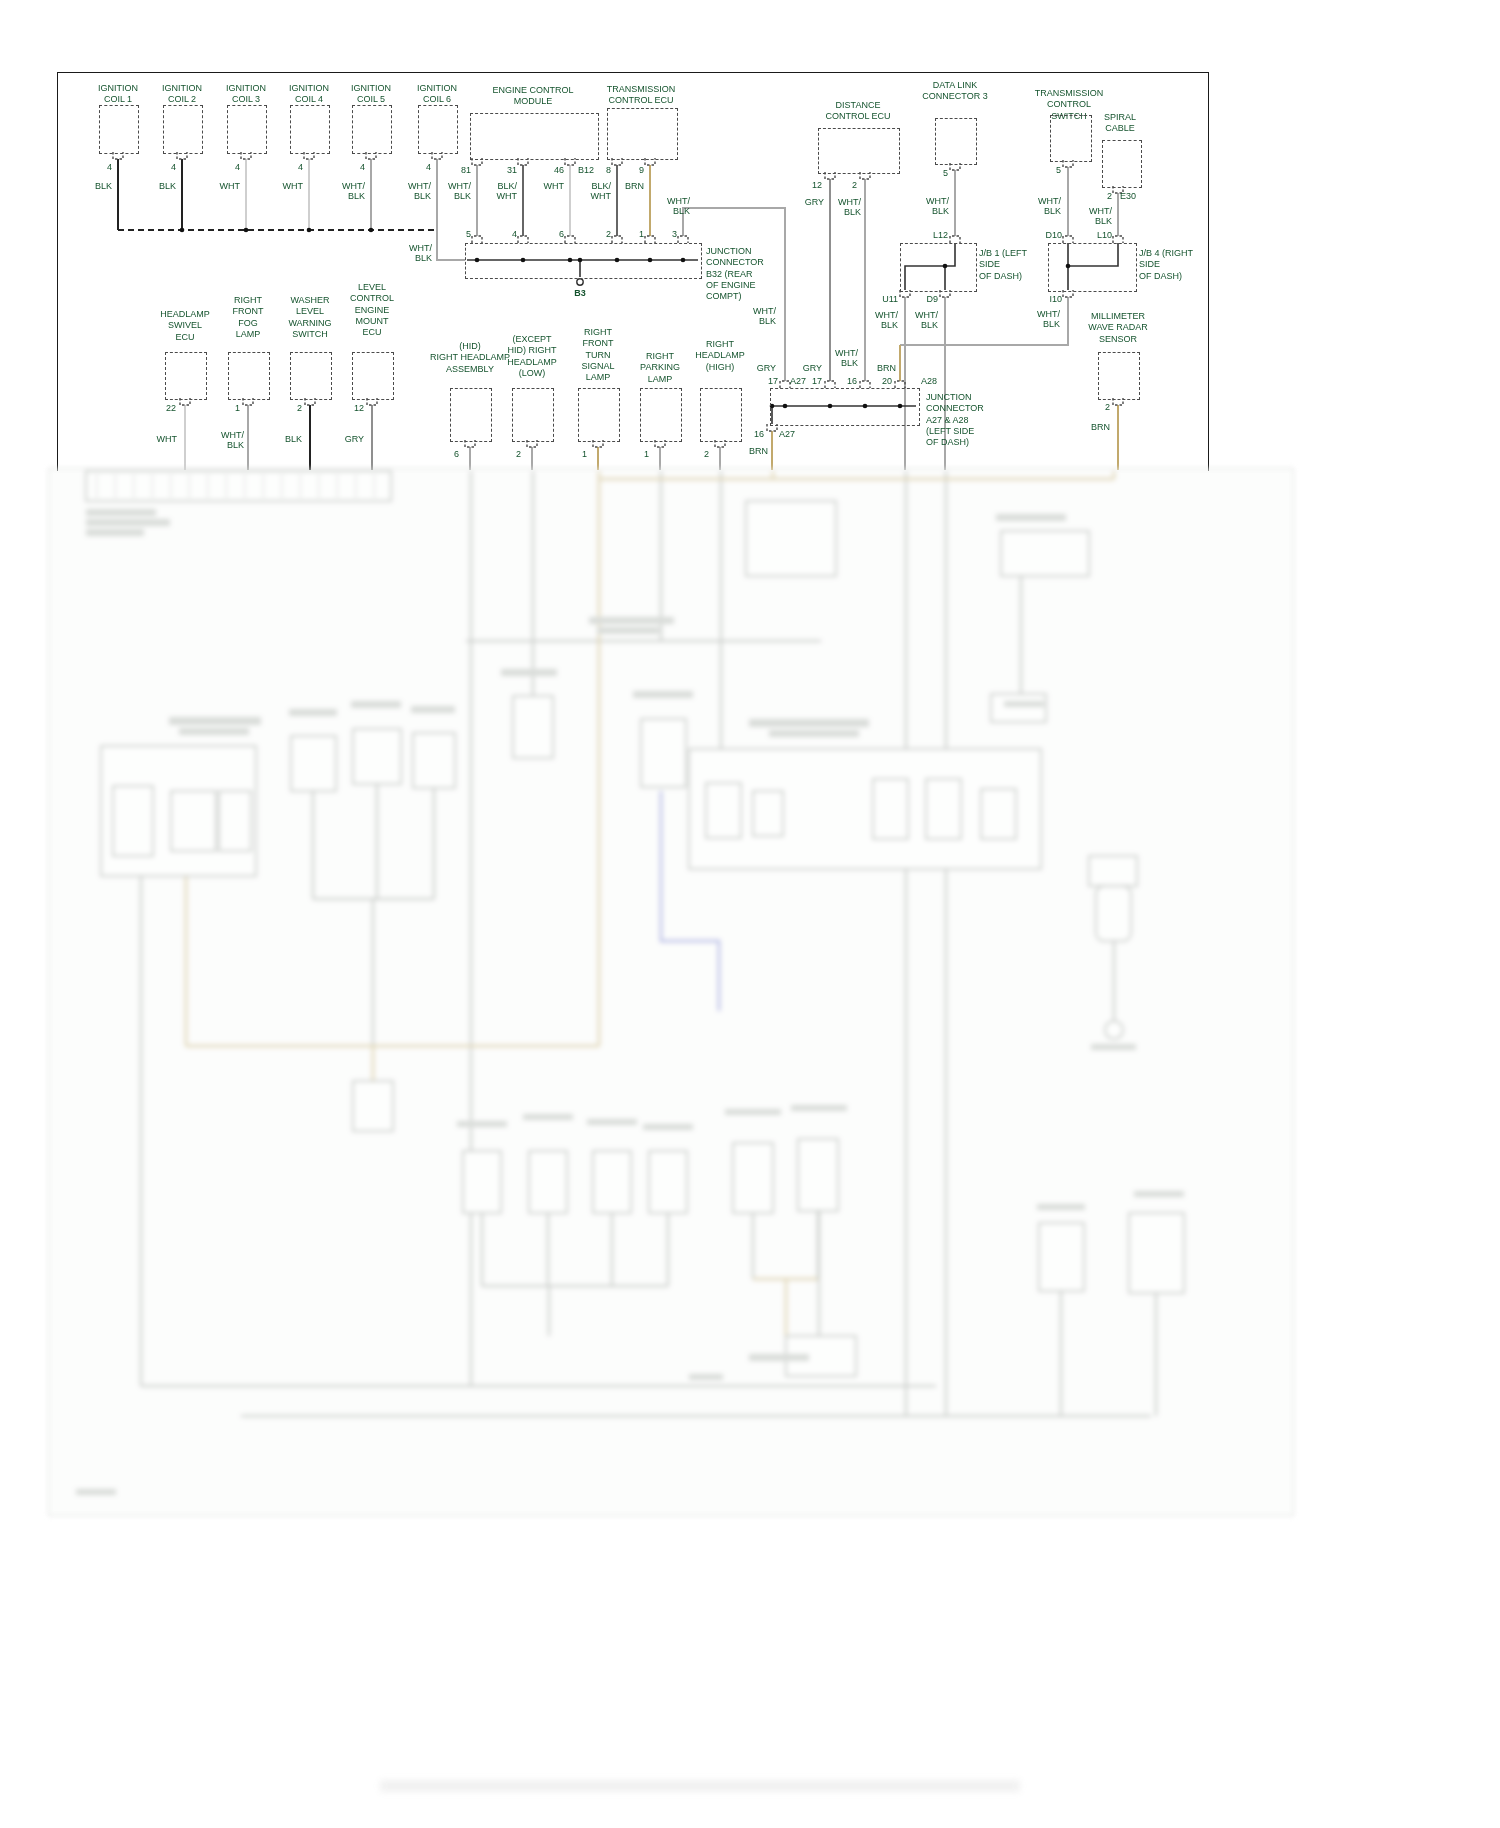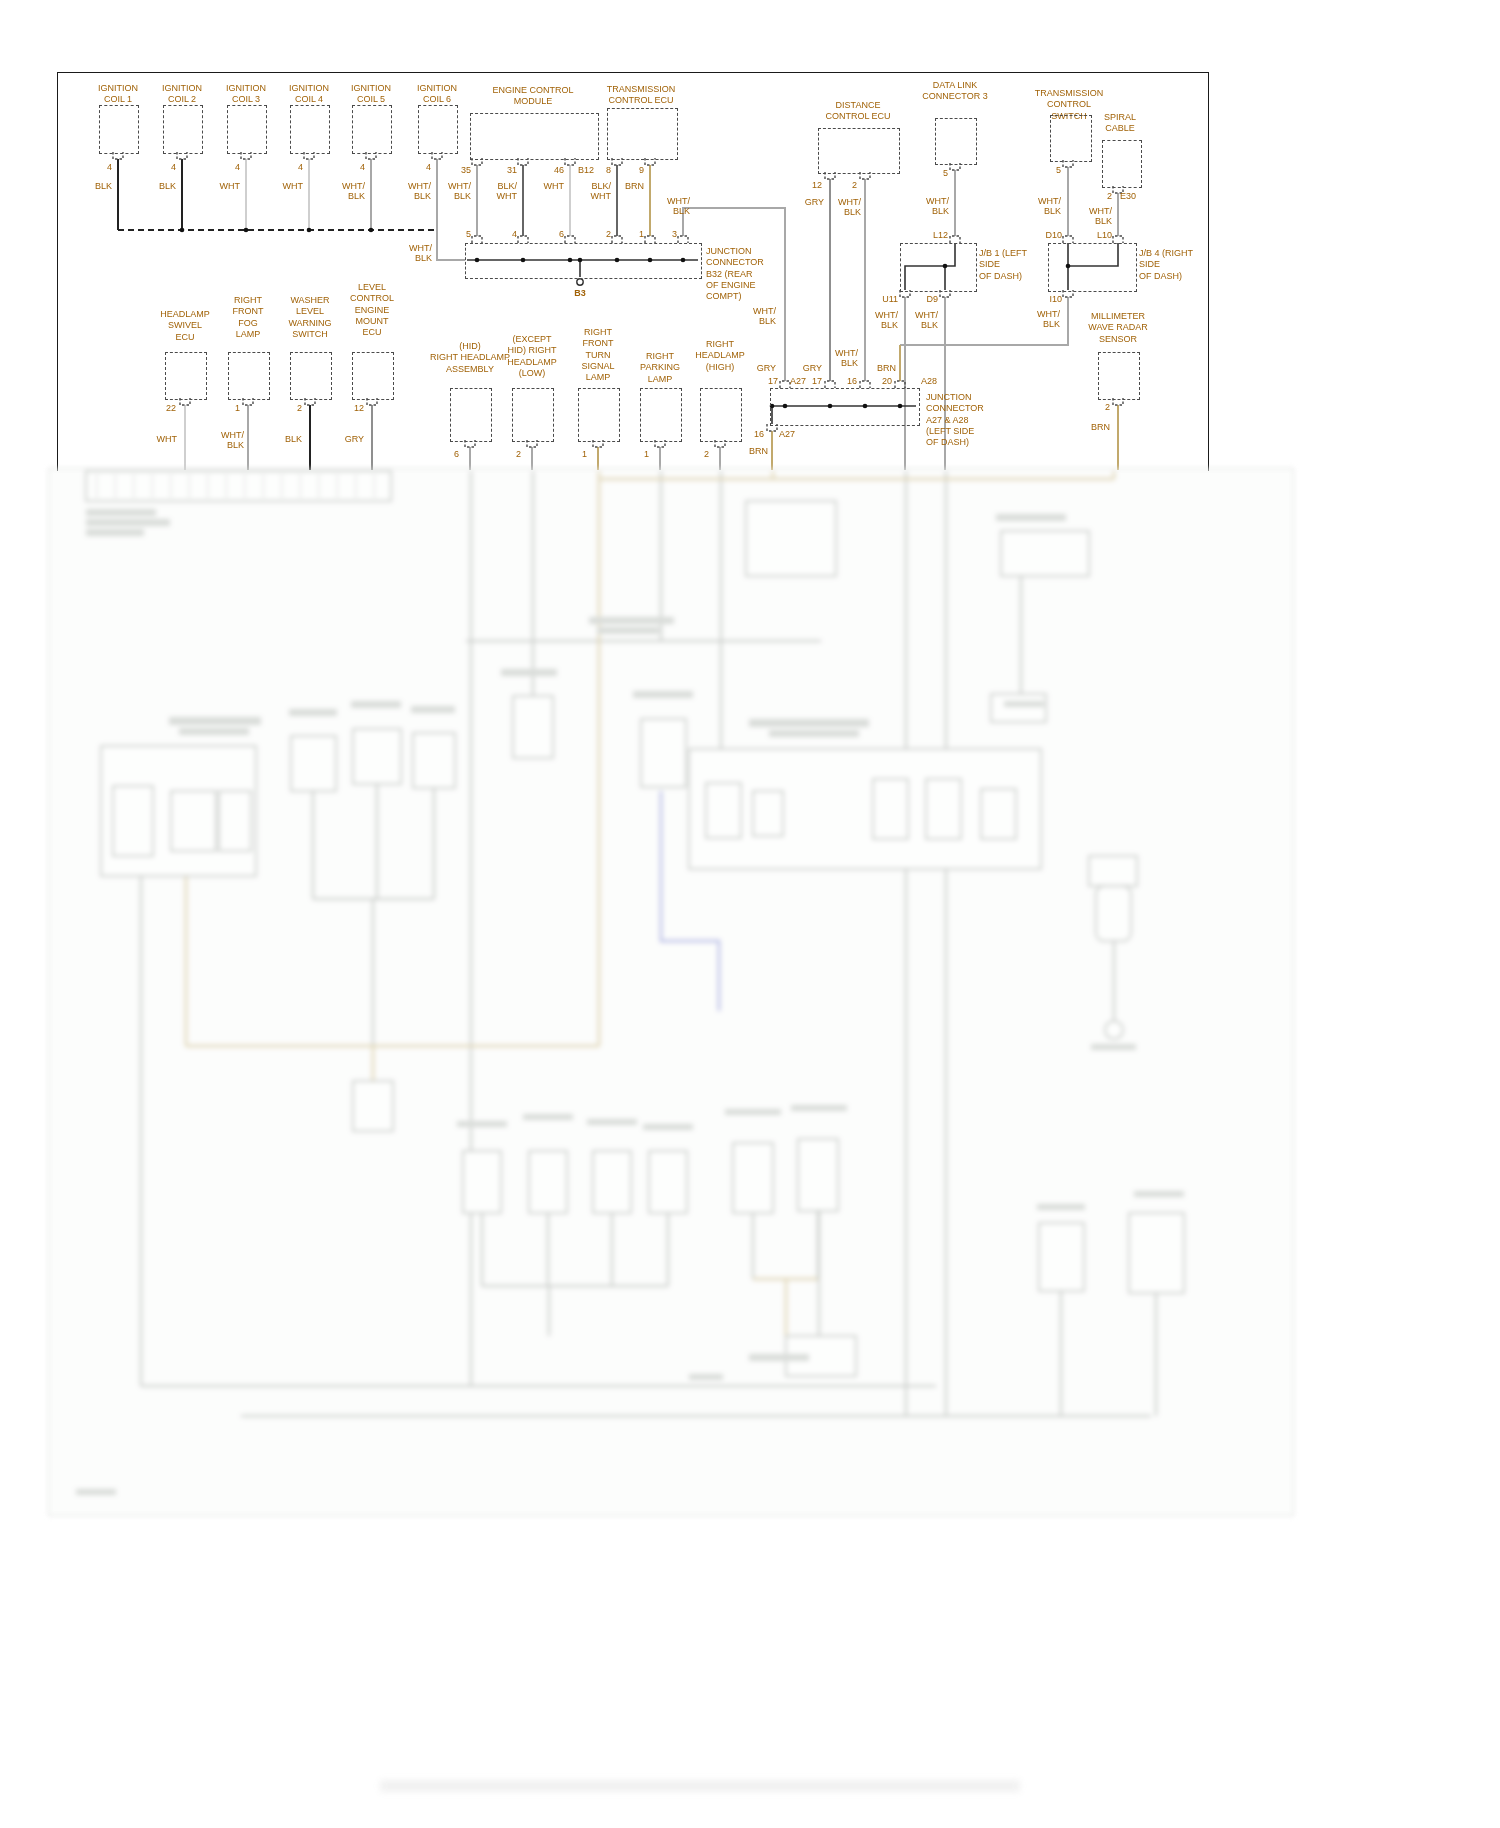--- a/index.html
+++ b/index.html
@@ -1,17 +1,17 @@
 <!DOCTYPE html>
 <html><head>
 <meta charset="utf-8">
 <style>
   html,body{margin:0;padding:0;background:#fff;}
   #page{position:relative;width:1500px;height:1828px;background:#fff;
-        font-family:"Liberation Sans",sans-serif;color:#a16207;overflow:hidden;}
+        font-family:"Liberation Sans",sans-serif;color:#14532d;overflow:hidden;}
   .lab{position:absolute;font-size:9px;line-height:1.25;white-space:pre-line;text-align:center;}
   .lab.left{text-align:left;}
   .wl{position:absolute;font-size:9px;line-height:1.15;white-space:pre-line;text-align:right;}
   .pin{position:absolute;font-size:9px;line-height:1;text-align:right;}
   .pinl{text-align:left;}
   .dbox{position:absolute;border:1.6px dashed #4a4a4a;}
   .frame{position:absolute;left:57px;top:72px;width:1150px;height:398px;
          border:1.6px solid #1a1a1a;border-bottom:none;}
   .b3{font-weight:bold;}
   svg.wires{position:absolute;left:0;top:0;}
@@ -119,21 +119,21 @@
   <div class="wl" style="left:210px;top:181px;width:30px">WHT</div>
   <div class="wl" style="left:273px;top:181px;width:30px">WHT</div>
   <div class="wl" style="left:335px;top:181px;width:30px">WHT/
 BLK</div>
   <div class="wl" style="left:401px;top:181px;width:30px">WHT/
 BLK</div>
 
   <div class="lab" style="left:463px;top:85px;width:140px">ENGINE CONTROL
 MODULE</div>
   <div class="dbox" style="left:470px;top:113px;width:127px;height:45px"></div>
-  <div class="pin" style="left:455px;top:166px;width:16px">35</div>
+  <div class="pin" style="left:455px;top:166px;width:16px">81</div>
   <div class="pin" style="left:501px;top:166px;width:16px">31</div>
   <div class="pin" style="left:548px;top:166px;width:16px">46</div>
   <div class="pin pinl" style="left:578px;top:166px;width:22px">B12</div>
   <div class="wl" style="left:441px;top:181px;width:30px">WHT/
 BLK</div>
   <div class="wl" style="left:487px;top:181px;width:30px">BLK/
 WHT</div>
   <div class="wl" style="left:534px;top:181px;width:30px">WHT</div>
 
   <div class="lab" style="left:589px;top:84px;width:104px">TRANSMISSION

